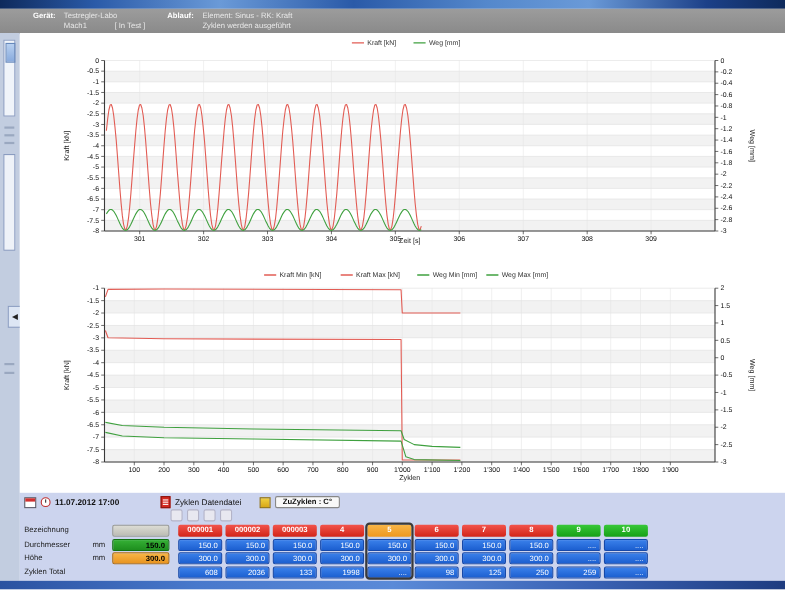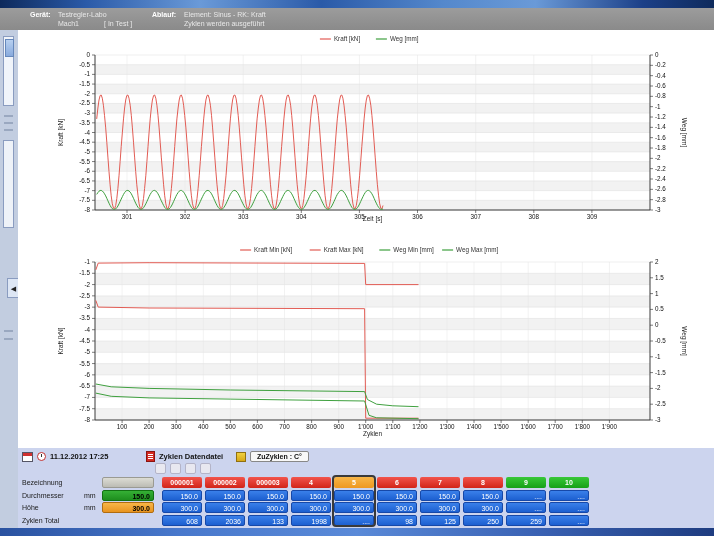--- a/index.html
+++ b/index.html
@@ -24,21 +24,21 @@
   .sb-collapse{position:absolute;left:7px;top:248px;width:13px;height:20px;background:#dde6f4;border:1px solid #8a9cc0;
     font-size:7px;color:#222;text-align:center;line-height:19px;cursor:pointer;box-sizing:border-box;}
 
   .main{position:absolute;top:30px;left:18px;width:696px;height:418px;background:#ffffff;}
   #chart0{position:absolute;top:0;left:0;}
   #chart1{position:absolute;top:210px;left:0;}
 
   .bottompanel{position:absolute;top:448px;left:18px;width:696px;height:80px;background:#ccd4ee;}
   .bp-group{position:absolute;top:2px;height:13px;display:flex;align-items:center;gap:4px;font-size:7.5px;color:#111;}
   .bp-date{left:4px;font-weight:bold;}
-  .bp-file{left:128px;font-weight:bold;}
+  .bp-file{left:128px;font-weight:normal;}
   .bp-zu{left:218px;}
   .ico-cal{width:11px;height:10px;background:#fff;border:1px solid #556;box-sizing:border-box;position:relative;}
   .ico-cal:before{content:"";position:absolute;top:0;left:0;right:0;height:3px;background:#d03030;}
   .ico-clock{width:9px;height:9px;border-radius:50%;background:#fff;border:1.5px solid #c03030;box-sizing:border-box;position:relative;}
   .ico-clock:before{content:"";position:absolute;left:3px;top:1px;width:1px;height:3px;background:#333;}
   .ico-page{width:9px;height:11px;background:#d42820;border:1px solid #8a1410;box-sizing:border-box;position:relative;}
   .ico-page:before{content:"";position:absolute;left:1px;top:2px;right:1px;height:1px;background:#fff;box-shadow:0 2px 0 #fff,0 4px 0 #fff;}
   .ico-zip{width:10px;height:10px;background:linear-gradient(#f0d040,#d8a818);border:1px solid #907010;box-sizing:border-box;}
   .btn-zu{background:#f8f8f8;border:1px solid #888;border-radius:2px;padding:1px 6px;font-size:7px;font-weight:bold;color:#111;cursor:pointer;}
 
@@ -399,21 +399,21 @@
         <path d="M77.8 144.0L93.2 146.8L131.1 148.4L212.4 150.0L346.6 151.6L349.4 159.5L358.6 164.2L374.8 165.8L400.5 166.7" fill="none" stroke="#3fa03f" stroke-width="1" stroke-linejoin="round"></path>
         <path d="M77.8 153.1L93.2 156.3L131.1 157.9L212.4 159.1L346.6 161.0L351.0 175.3L358.6 177.8L400.5 178.7" fill="none" stroke="#3fa03f" stroke-width="1" stroke-linejoin="round"></path>
       </g>
     </svg>
 </div>
 
 <div class="bottompanel">
   <div class="bp-group bp-date">
     <span class="ico-cal"></span>
     <span class="ico-clock"></span>
-    <span>11.12.2012 17:25</span>
+    <span>11.07.2012 17:00</span>
   </div>
   <div class="bp-group bp-file">
     <span class="ico-page"></span>
     <span>Zyklen Datendatei</span>
   </div>
   <div class="bp-group bp-zu">
     <span class="ico-zip"></span>
     <button class="btn-zu">ZuZyklen : C°</button>
   </div>
   <div class="bp-squares">

